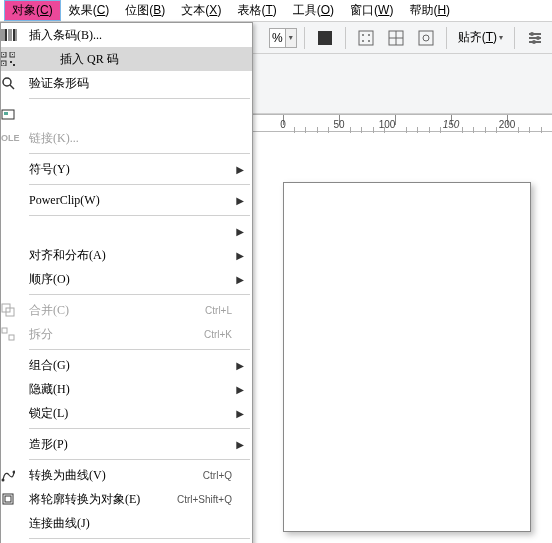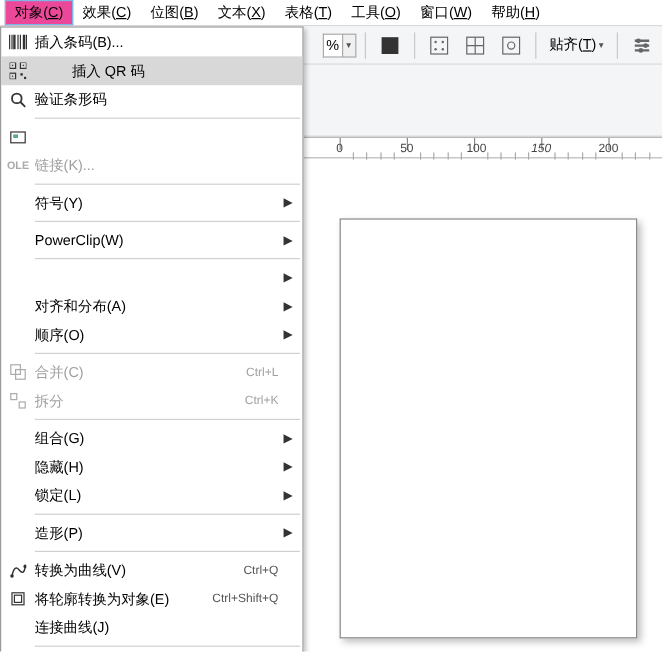--- a/index.html
+++ b/index.html
@@ -18,22 +18,22 @@
 .chev-down { font-size: 8px; color: #555; }
 .pct-box { display: flex; align-items: center; }
 
 .dropdown {
   position: absolute; left: 0; top: 22px; width: 253px; background: #fff;
   border: 1px solid #9a9a9a; box-shadow: 2px 2px 4px rgba(0,0,0,0.25); z-index: 100;
 }
 .menu-item { display: flex; align-items: center; height: 24px; padding-right: 8px; position: relative; }
 .menu-item.hover { background: #d8d8d8; gap: 31px; }
 .menu-item.disabled { color: #a0a0a0; }
-.menu-icon { width: 28px; display: flex; align-items: center; justify-content: center; flex-shrink: 0; }
-.menu-label { flex: 1; white-space: nowrap; }
+.menu-icon { width: 28px; display: flex; align-items: center; justify-content: flex-start; flex-shrink: 0; }
+.menu-label { flex: 1; white-space: nowrap; font-family: Liberation Serif, serif; }
 .menu-shortcut { color: #555; font-size: 10px; margin-left: auto; padding-right: 12px; }
 .menu-item.disabled .menu-shortcut { color: #a0a0a0; }
 .menu-arrow { position: absolute; right: 8px; font-size: 10px; color: #333; }
 .menu-sep { height: 1px; background: #d0d0d0; margin: 3px 2px 3px 28px; }
 
 .canvas-area { position: absolute; left: 253px; top: 54px; right: 0; bottom: 0; background: #fff; }
 .toolbar2 { position: absolute; top: 0; left: 0; right: 0; height: 60px; background: #f4f5f6; border-bottom: 1px solid #d0d0d0; }
 .ruler-h { position: absolute; left: 0; right: 0; top: 60px; height: 18px; background: #fff; border-top: 1px solid #b8b8b8; border-bottom: 1px solid #b8b8b8; }
 .ruler-tick { position: absolute; top: 0; width: 1px; height: 6px; background: #888; }
 .ruler-tick.major { height: 10px; }
@@ -278,21 +278,21 @@
       <div class="ruler-minor" style="left: 52.4px;"></div>
       <div class="ruler-minor" style="left: 63.6px;"></div>
       <div class="ruler-minor" style="left: 74.8px;"></div>
       <div class="ruler-tick major" style="left: 86px;"></div>
       <div class="ruler-label" style="left: 86px;">50</div>
       <div class="ruler-minor" style="left: 97.2px;"></div>
       <div class="ruler-minor" style="left: 108.4px;"></div>
       <div class="ruler-minor" style="left: 119.6px;"></div>
       <div class="ruler-minor" style="left: 130.8px;"></div>
       <div class="ruler-tick major" style="left: 142px;"></div>
-      <div class="ruler-label" style="left: 144px;">100</div>
+      <div class="ruler-label" style="left: 134px;">100</div>
       <div class="ruler-minor" style="left: 153.2px;"></div>
       <div class="ruler-minor" style="left: 164.4px;"></div>
       <div class="ruler-minor" style="left: 175.6px;"></div>
       <div class="ruler-minor" style="left: 186.8px;"></div>
       <div class="ruler-tick major" style="left: 198px;"></div>
       <div class="ruler-label" style="left: 198px; font-style: italic;">150</div>
       <div class="ruler-minor" style="left: 209.2px;"></div>
       <div class="ruler-minor" style="left: 220.4px;"></div>
       <div class="ruler-minor" style="left: 231.6px;"></div>
       <div class="ruler-minor" style="left: 242.8px;"></div>

